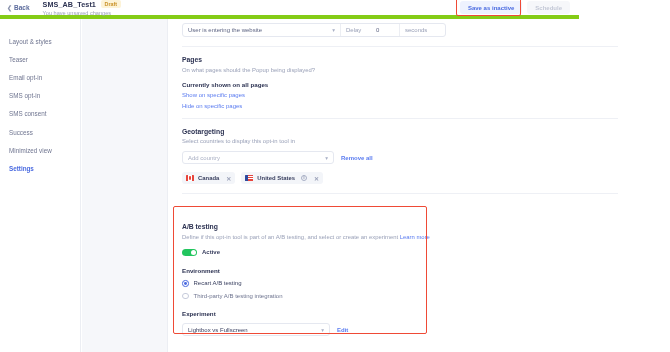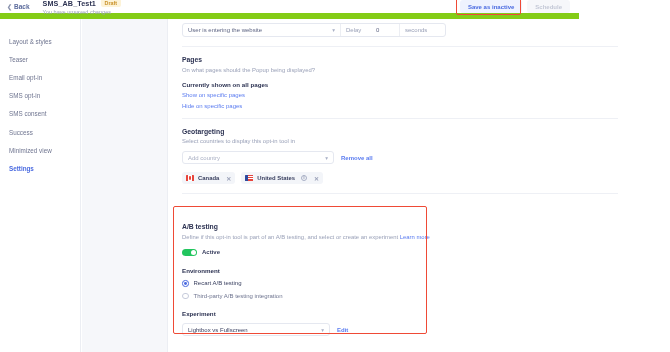--- a/index.html
+++ b/index.html
@@ -7,21 +7,21 @@
     width: 670px; height: 352px;
     font-family: "Liberation Sans", sans-serif;
     background: #f4f5f8;
     overflow: hidden;
   }
   .app { position: relative; width: 670px; height: 352px; background: #ffffff; }
 
   
   .topbar {
     position: absolute; left: 0; top: 0; width: 579px; height: 19px;
-    background: #ffffff; border-bottom: 6px solid #84cc16;
+    background: #ffffff; border-bottom: 4px solid #84cc16;
     display: flex; align-items: center;
   }
   .back-link {
     display: flex; align-items: center; gap: 2px;
     margin-left: 7px; color: #5b6b9c; font-size: 6.5px; font-weight: 600;
     cursor: pointer;
   }
   .chev-left { font-size: 6px; color: #8a93ad; line-height: 1; }
   .title-block { margin-left: 13px; display: flex; flex-direction: column; gap: 1px; }
   .title-row { display: flex; align-items: center; gap: 5px; }

